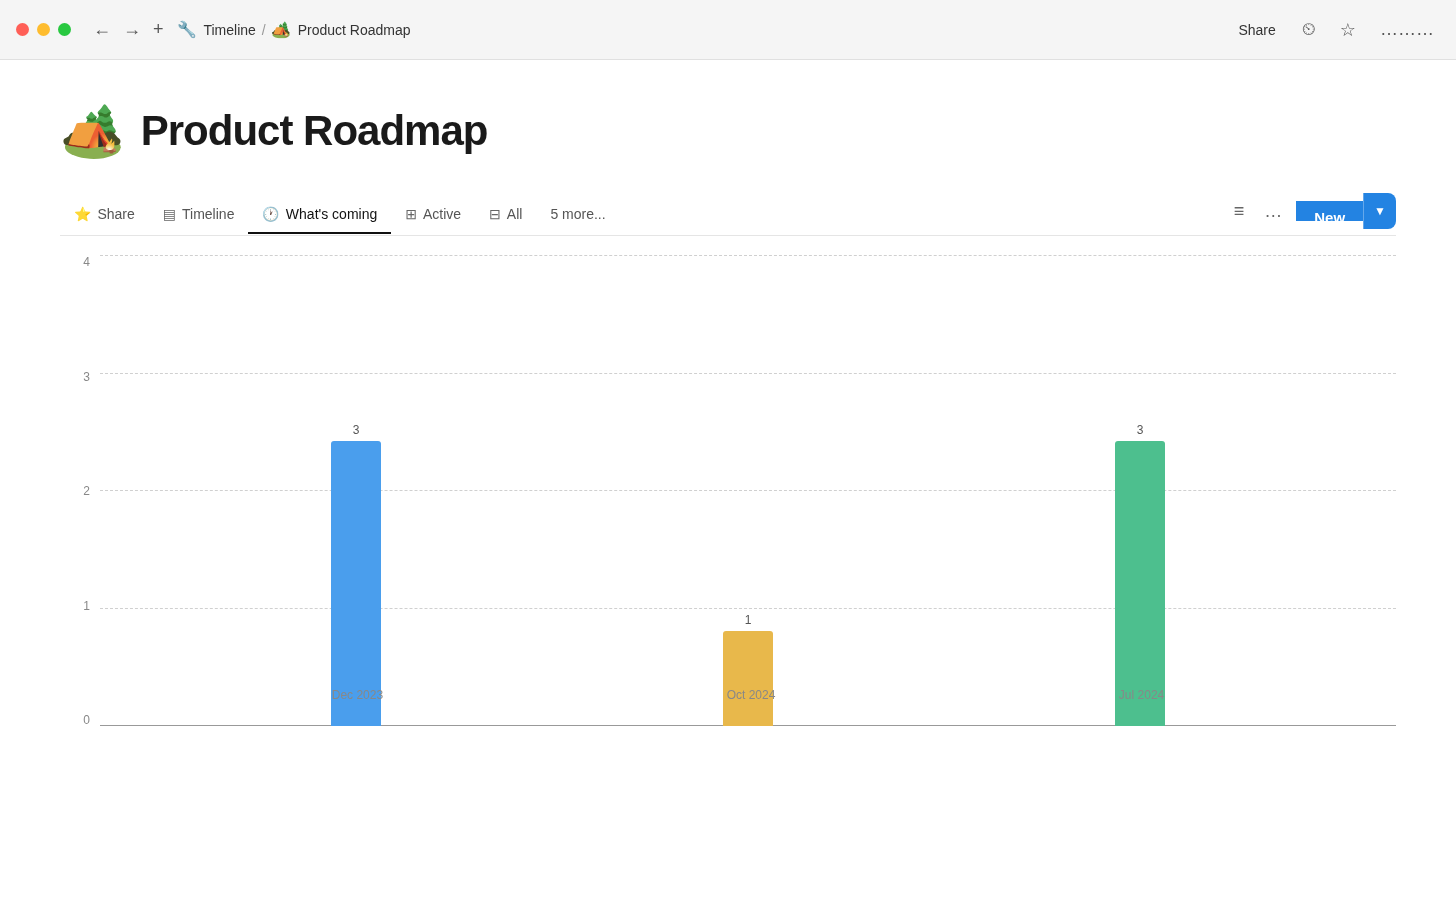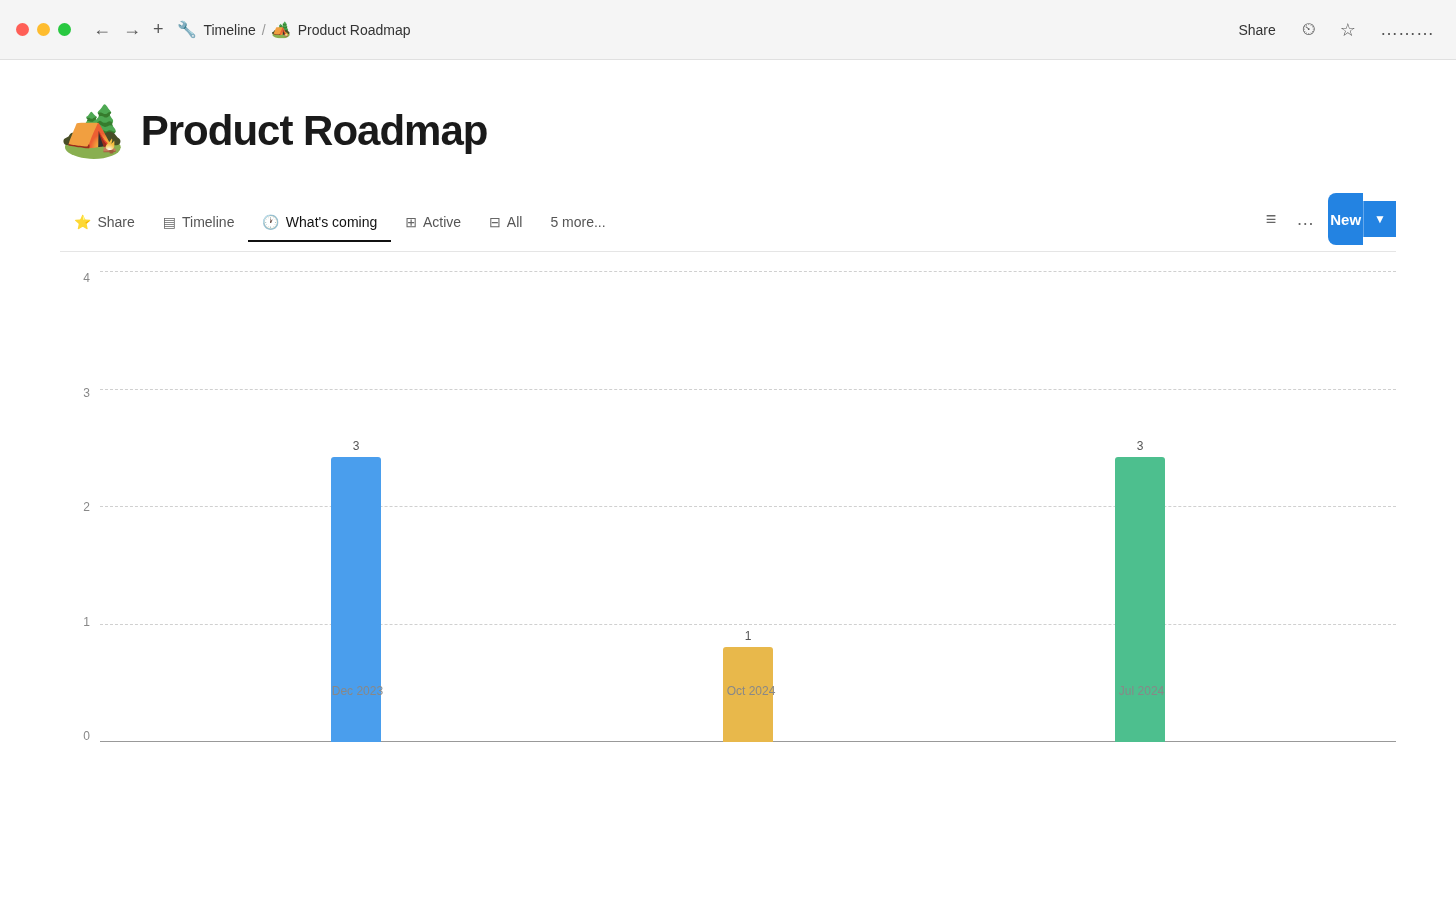--- a/index.html
+++ b/index.html
@@ -140,25 +140,25 @@
     .new-btn-container {
       display: flex;
       align-items: center;
       border-radius: 8px;
       overflow: hidden;
     }
     .new-btn {
       background: #2383e2;
       color: #fff;
       border: none;
-      padding: 8px 2px;
+      padding: 8px 18px;
       font-size: 15px;
       font-weight: 600;
       cursor: pointer;
-      height: 52px;
+      height: 20px;
     }
     .new-btn-chevron {
       background: #2383e2;
       color: #fff;
       border: none;
       border-left: 1px solid rgba(255,255,255,0.3);
       padding: 0 10px;
       font-size: 12px;
       cursor: pointer;
       height: 36px;
@@ -237,23 +237,24 @@
       color: #555;
       margin-bottom: 4px;
     }
     .bar {
       border-radius: 3px 3px 0 0;
     }
     .x-labels {
       position: absolute;
       left: 0;
       right: 0;
-      bottom: 8px;
+      bottom: 16px;
       height: 50px;
       display: flex;
+      align-items: flex-end;
       justify-content: space-around;
       padding: 0 60px;
     }
     .x-label {
       font-size: 12px;
       color: #888;
       text-align: center;
       padding-bottom: 8px;
     }
   </style>

